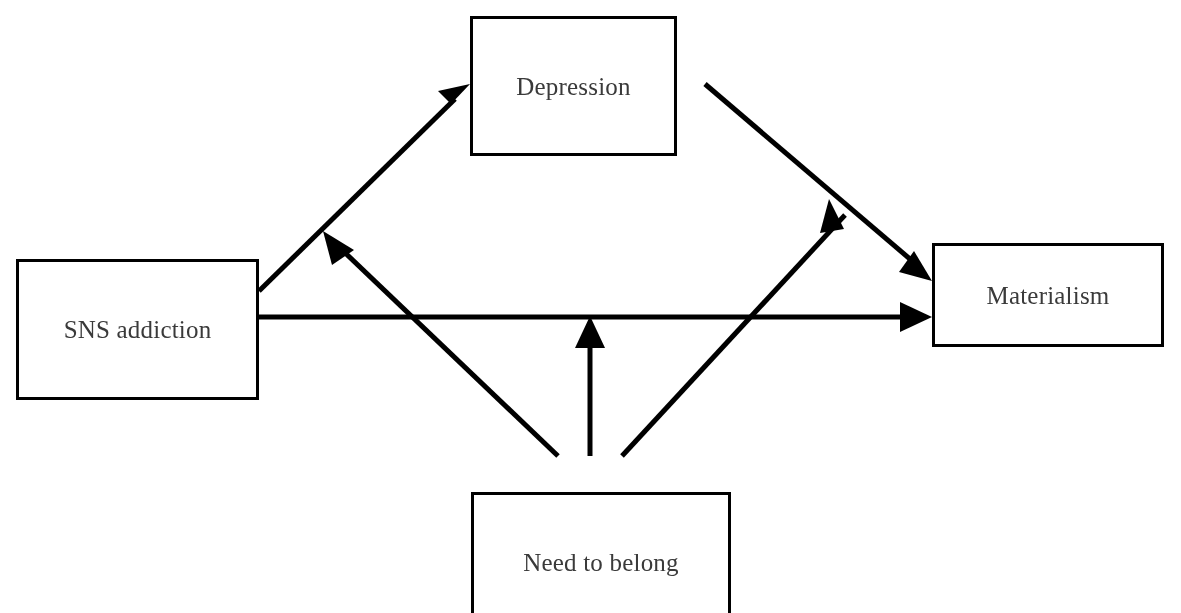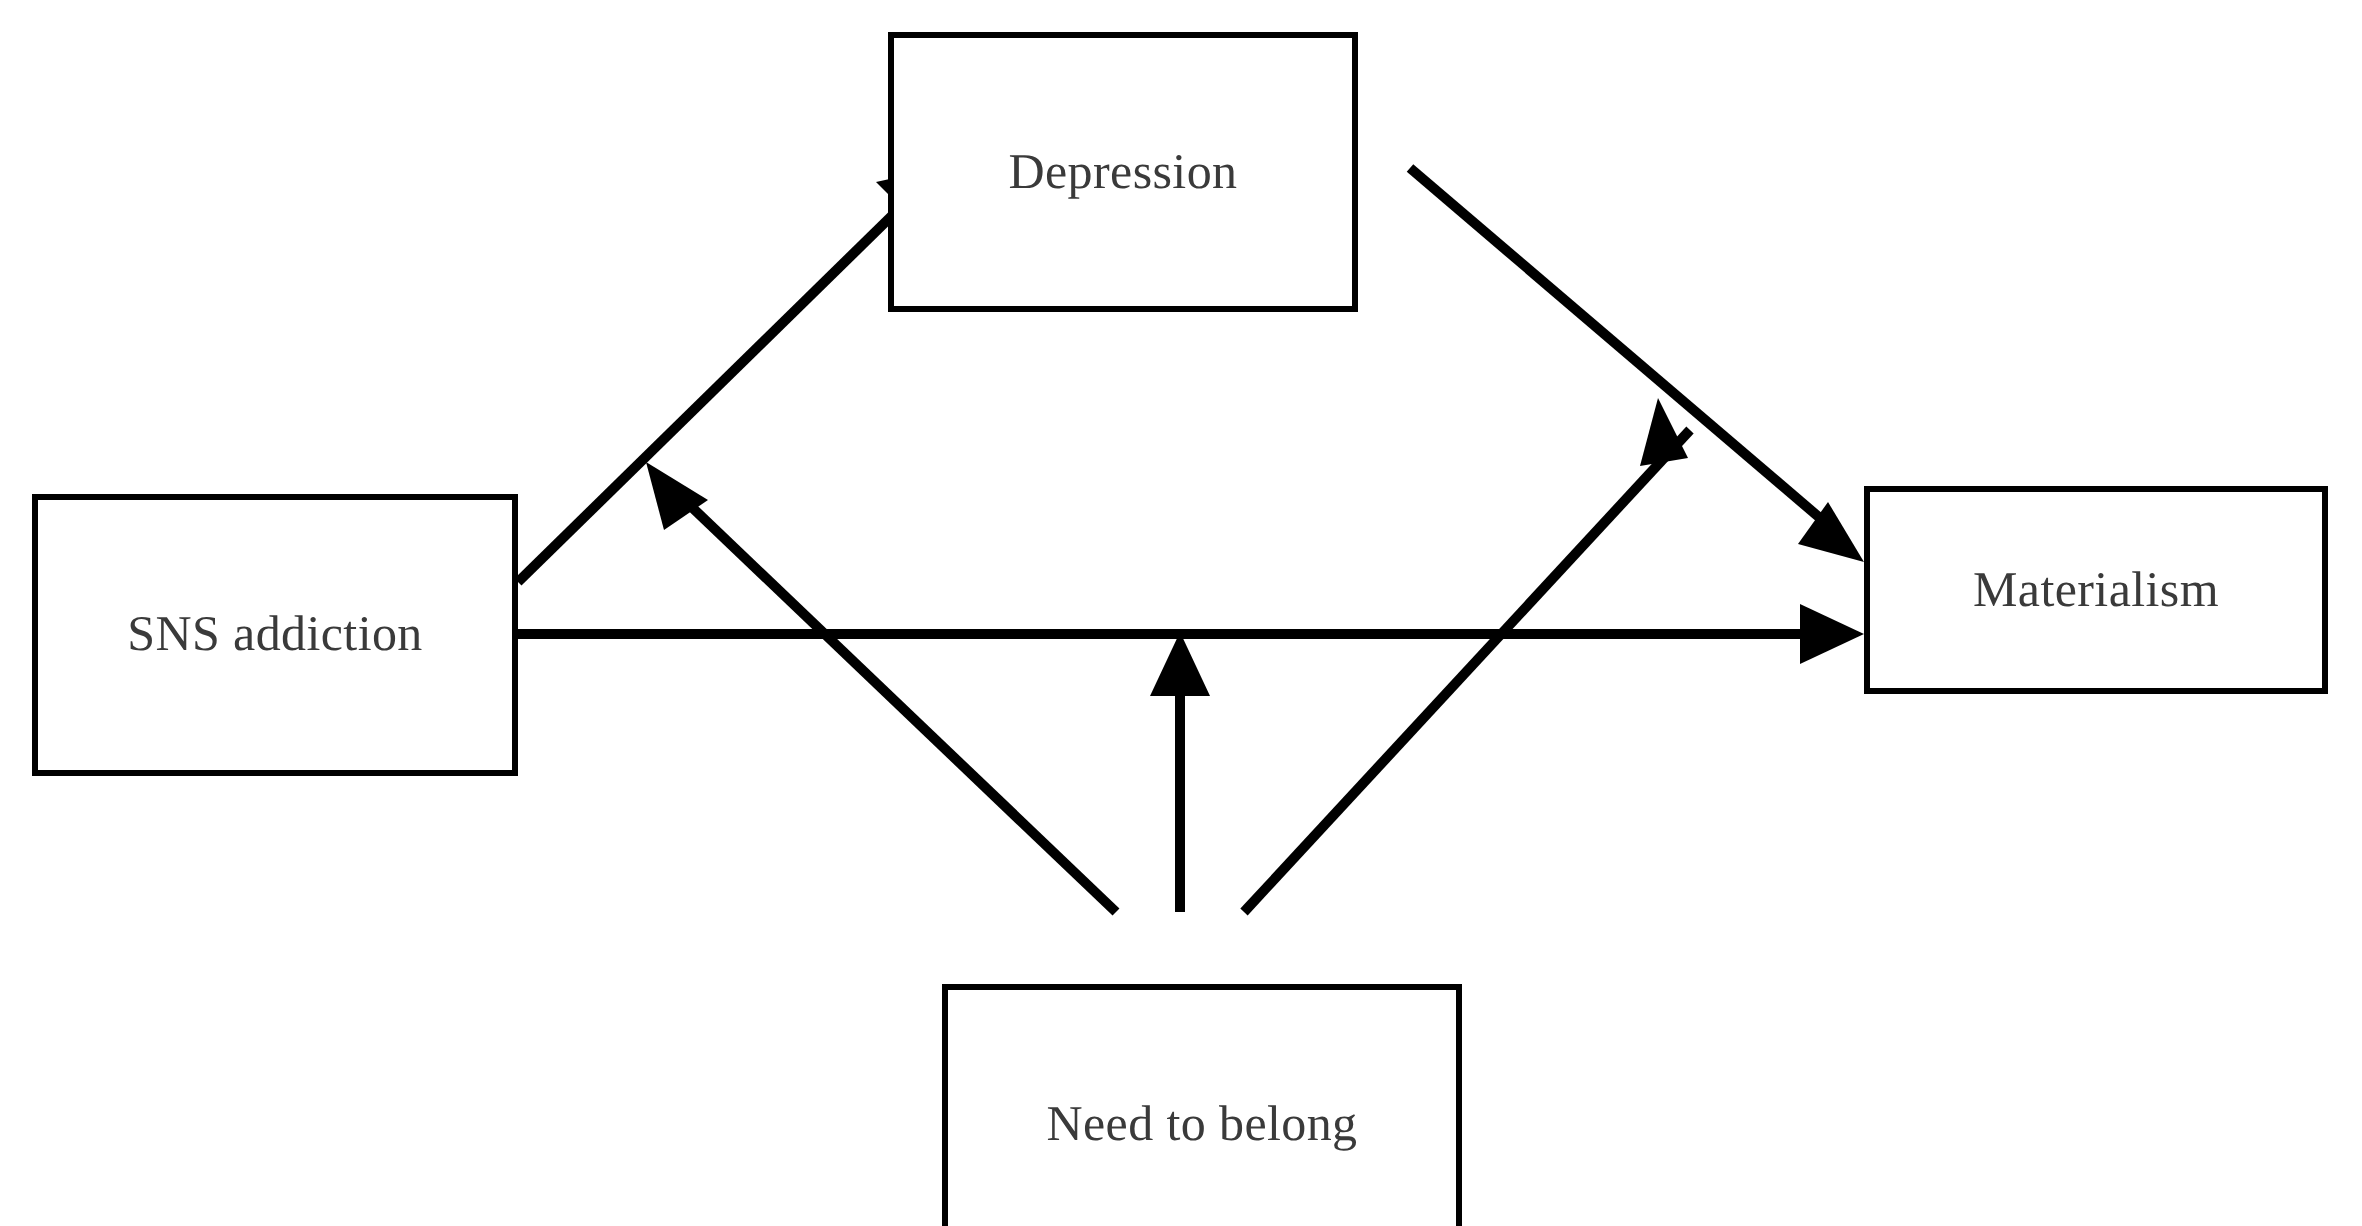--- a/index.html
+++ b/index.html
@@ -83,25 +83,25 @@
       <line class="edge-line" x1="590" y1="456" x2="590" y2="340"></line>
       <polygon class="arrow-head" points="590,316 575,348 605,348"></polygon>
     </g>
 
     <g>
       <line class="edge-line" x1="622" y1="456" x2="845" y2="215"></line>
       <polygon class="arrow-head" points="829,199 820,233 844,229"></polygon>
     </g>
   </svg>
 
-  <div class="node-box" style="left:16px; top:247px; width:243px; height:141px;">
+  <div class="node-box" style="left:16px; top:259px; width:243px; height:141px;">
     <span class="node-label">SNS addiction</span>
   </div>
 
-  <div class="node-box" style="left:444px; top:16px; width:235px; height:140px;">
+  <div class="node-box" style="left:470px; top:16px; width:207px; height:140px;">
     <span class="node-label">Depression</span>
   </div>
 
   <div class="node-box" style="left:932px; top:243px; width:232px; height:104px;">
     <span class="node-label">Materialism</span>
   </div>
 
   <div class="node-box" style="left:471px; top:456px; width:260px; height:140px;margin-top:36px;">
     <span class="node-label">Need to belong</span>
   </div>

